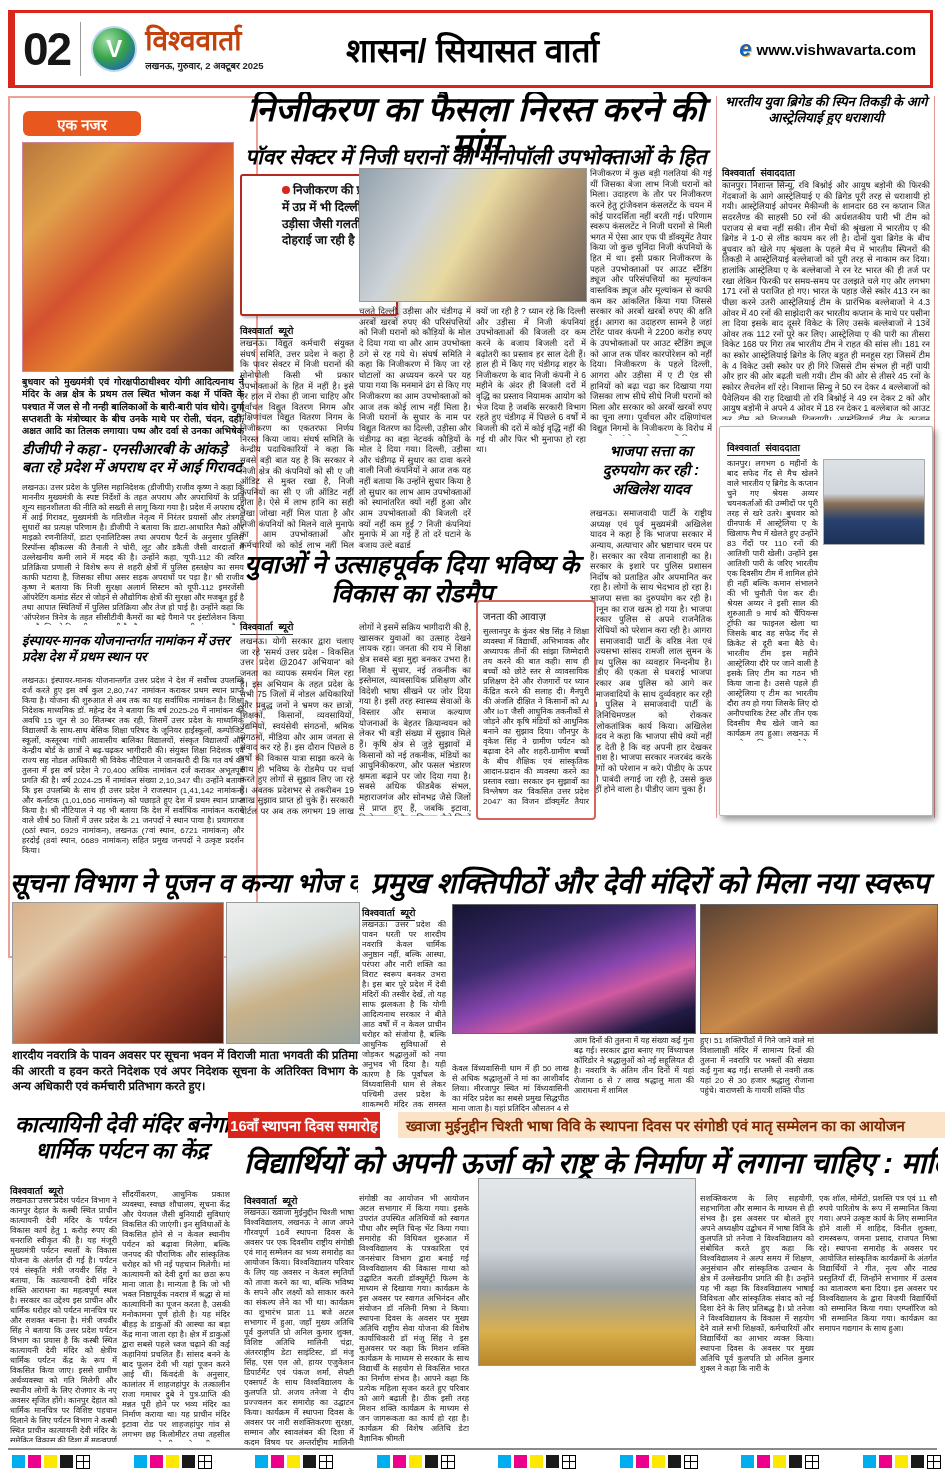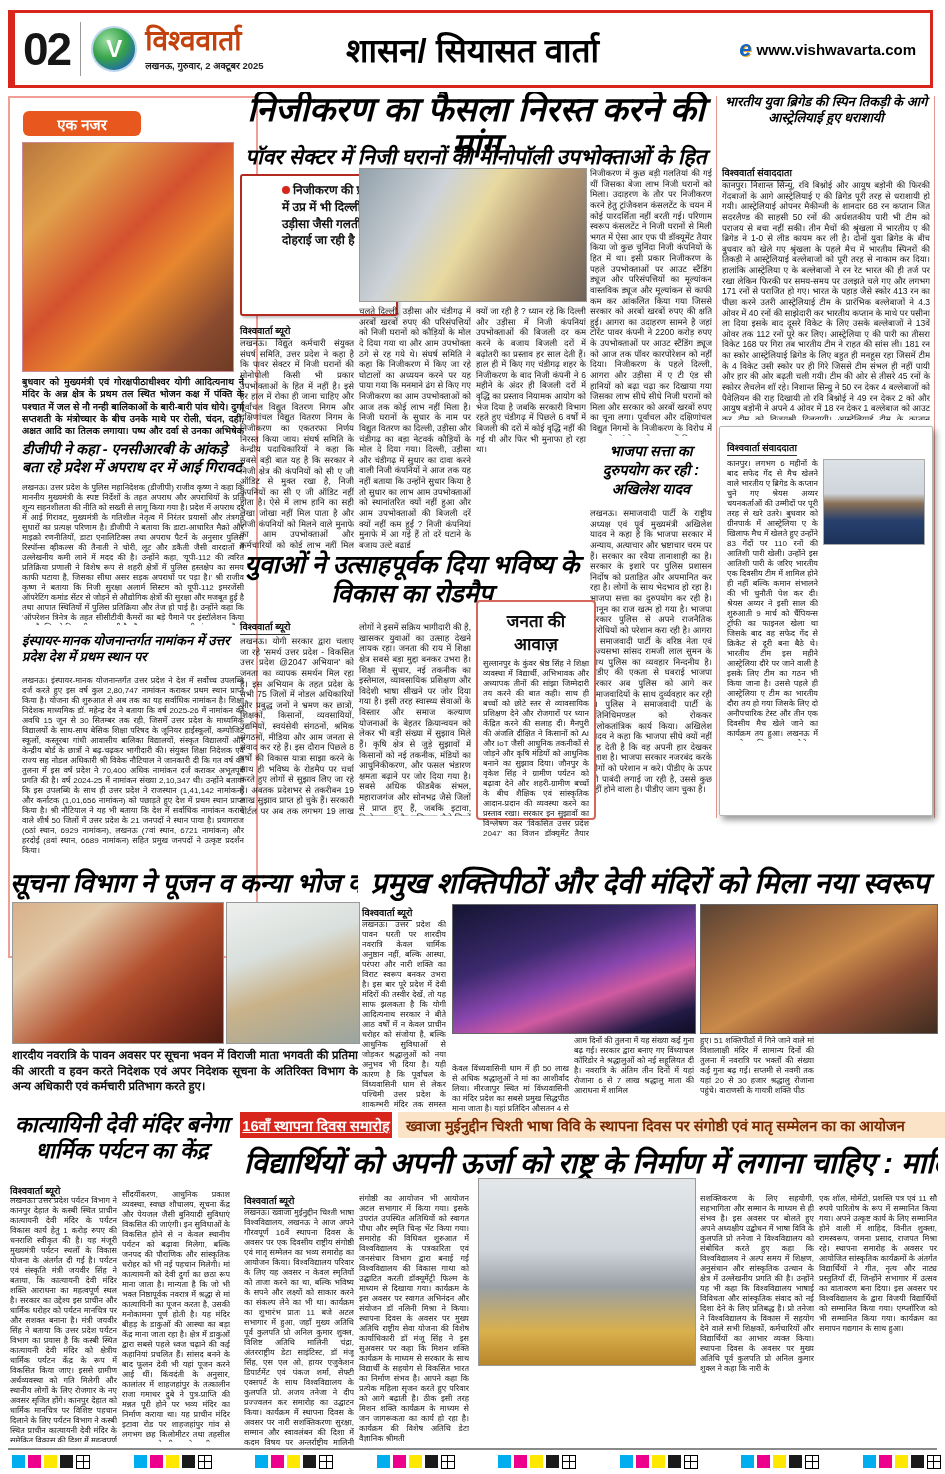--- a/index.html
+++ b/index.html
@@ -21,21 +21,21 @@
   .section-title{position:absolute;left:50%;transform:translateX(-50%);
                  font-size:33px;font-weight:900;color:#000;white-space:nowrap;}
   .website{margin-left:auto;padding-right:14px;font-weight:bold;font-size:15px;
            display:flex;align-items:center;gap:5px;color:#000;}
   .e-icon{color:#1565c0;font-size:22px;font-weight:900;font-style:italic;
           text-shadow:1px 1px 0 #f5a623;line-height:1;}
   
   .body-text{font-size:8px;line-height:1.25;text-align:justify;overflow:hidden;color:#161616;}
   .headline{font-weight:900;color:#000;overflow:hidden;font-style:italic;}
   .byline{font-weight:bold;font-size:9.5px;border-bottom:1px solid #333;
-          display:inline-block;padding-bottom:1px;color:#111;}
+          display:inline-block;padding-bottom:1px;color:#111;font-family:Liberation Mono, monospace;}
   .caption{font-weight:bold;overflow:hidden;color:#111;}
   .photo{overflow:hidden;}
   .vrule{width:1px;background:#e5968e;}
   
   .left-rail{left:8px;top:96px;width:222px;height:834px;border:2px solid #ef9f96;padding:12px;background:#fff;}
   .ek-badge{width:118px;height:25px;background:var(--badge_orange);border-radius:6px;
             color:#fff;font-weight:bold;font-size:15px;display:flex;align-items:center;
             justify-content:center;margin:1px 0 6px 1px;}
   .ph-ritual{width:210px;height:228px;border:1px solid #c89;
      background:linear-gradient(135deg,#b9773d 0%,#e0a14b 22%,#d4512e 45%,#e8872f 62%,#8a4a2f 85%,#6e3a24 100%);}
@@ -45,21 +45,21 @@
   .ph-havan{background:linear-gradient(140deg,#d8b08a 0%,#e2c9a8 25%,#b3502e 55%,#7e2e1c 80%,#4f1d12 100%);}
   .ph-bhoj{background:linear-gradient(160deg,#eef0ee 0%,#d9dfdc 35%,#c9b289 60%,#9aa5a0 100%);}
   .ph-temple{background:linear-gradient(160deg,#141432 0%,#3c2a6e 35%,#8a46ae 55%,#d05aa0 68%,#221a44 88%,#0e0c24 100%);}
   .ph-crowd{background:linear-gradient(150deg,#5a4334 0%,#a06a3f 30%,#c98a4a 50%,#8f4f35 70%,#3f2c20 100%);}
   .ph-conf{background:linear-gradient(180deg,#e3e7ea 0%,#cfd5da 38%,#9aa0a5 58%,#d9b04c 82%,#b8862a 100%);}
   
   .pullquote{border:2px solid #b52a20;border-radius:3px;padding:6px;font-size:12px;
              font-weight:bold;line-height:1.4;background:#fff;box-shadow:2px 2px 3px rgba(0,0,0,.25);}
   .dot{display:inline-block;width:8px;height:8px;border-radius:50%;background:var(--accent_red);margin-right:3px;}
   .janta-box{border:2px solid #d4665c;border-radius:4px;padding:5px;background:#fff;}
-  .janta-title{font-size:17px;font-weight:700;text-align:center;margin:2px 0 4px 0;}
+  .janta-title{font-size:10px;font-weight:400;text-align:left;margin:2px 0 4px 0;}
   .cricket-box{border:1px solid #b5b5b5;background:#fff;padding:7px;
                box-shadow:3px 4px 6px rgba(0,0,0,.4);border-radius:2px;}
   .badge-red{background:var(--accent_red);color:#fff;font-weight:bold;font-size:14.5px;
              display:flex;align-items:center;justify-content:center;}
   .strip{background:var(--strip_bg);color:var(--strip_text);font-weight:bold;font-size:14.5px;
          display:flex;align-items:center;padding-left:8px;}
   
   .foot-rule{background:#8a8a8a;}
   .cmyk-row{display:flex;justify-content:space-between;align-items:center;padding:0 4px;}
   .cmyk-group{display:flex;gap:3px;}
@@ -163,21 +163,21 @@
   <div class="abs body-text" style="left:574px;top:1036px;width:120px;height:76px;">आम दिनों की तुलना में यह संख्या कई गुना बढ़ गई। सरकार द्वारा बनाए गए विंध्याचल कॉरिडोर ने श्रद्धालुओं को नई सहूलियत दी है। नवरात्रि के अंतिम तीन दिनों में यहां रोजाना 6 से 7 लाख श्रद्धालु माता की आराधना में शामिल</div>
   <div class="abs body-text" style="left:700px;top:1036px;width:114px;height:76px;">हुए। 51 शक्तिपीठों में गिने जाने वाले मां विशालाक्षी मंदिर में सामान्य दिनों की तुलना में नवरात्रि पर भक्तों की संख्या कई गुना बढ़ गई। सप्तमी से नवमी तक यहां 20 से 30 हजार श्रद्धालु रोजाना पहुंचे। वाराणसी के गायत्री शक्ति पीठ</div>
 
   <div class="abs headline" style="left:10px;top:1112px;width:224px;font-size:22px;line-height:1.2;text-align:center;">कात्यायिनी देवी मंदिर बनेगा धार्मिक पर्यटन का केंद्र</div>
   <div class="abs" style="left:10px;top:1180px;">
     <span class="byline">विश्ववार्ता ब्यूरो</span>
   </div>
   <div class="abs body-text" style="left:10px;top:1196px;width:107px;height:246px;">लखनऊ। उत्तर प्रदेश पर्यटन विभाग ने कानपुर देहात के कस्बी स्थित प्राचीन कात्यायनी देवी मंदिर के पर्यटन विकास कार्य हेतु 1 करोड़ रुपए की धनराशि स्वीकृत की है। यह मंजूरी मुख्यमंत्री पर्यटन स्थलों के विकास योजना के अंतर्गत दी गई है। पर्यटन एवं संस्कृति मंत्री जयवीर सिंह ने बताया, कि कात्यायनी देवी मंदिर शक्ति आराधना का महत्वपूर्ण स्थल है। सरकार का उद्देश्य इस प्राचीन और धार्मिक धरोहर को पर्यटन मानचित्र पर और सशक्त बनाना है। मंत्री जयवीर सिंह ने बताया कि उत्तर प्रदेश पर्यटन विभाग का प्रयास है कि कस्बी स्थित कात्यायनी देवी मंदिर को क्षेत्रीय धार्मिक पर्यटन केंद्र के रूप में विकसित किया जाए। इससे ग्रामीण अर्थव्यवस्था को गति मिलेगी और स्थानीय लोगों के लिए रोजगार के नए अवसर सृजित होंगे। कानपुर देहात को धार्मिक मानचित्र पर विशिष्ट पहचान दिलाने के लिए पर्यटन विभाग ने कस्बी स्थित प्राचीन कात्यायनी देवी मंदिर के समेकित विकास की दिशा में महत्वपूर्ण पहल की है। इस परियोजना के तहत पर्यटन स्थल पर</div>
   <div class="abs body-text" style="left:122px;top:1190px;width:108px;height:252px;">सौंदर्यीकरण, आधुनिक प्रकाश व्यवस्था, स्वच्छ शौचालय, सूचना केंद्र और पेयजल जैसी बुनियादी सुविधाएं विकसित की जाएंगी। इन सुविधाओं के विकसित होने से न केवल स्थानीय पर्यटन को बढ़ावा मिलेगा, बल्कि जनपद की पौराणिक और सांस्कृतिक धरोहर को भी नई पहचान मिलेगी। मां कात्यायनी को देवी दुर्गा का छठा रूप माना जाता है। मान्यता है कि जो भी भक्त निष्ठापूर्वक नवरात्र में श्रद्धा से मां कात्यायिनी का पूजन करता है, उसकी मनोकामना पूर्ण होती है। यह मंदिर बीहड़ के डाकुओं की आस्था का बड़ा केंद्र माना जाता रहा है। क्षेत्र में डाकुओं द्वारा सबसे पहले ध्वज चढ़ाने की कई कहानियां प्रचलित हैं। सांसद बनने के बाद फूलन देवी भी यहां पूजन करने आई थीं। किंवदंती के अनुसार, कालांतर में शाहजहांपुर के तत्कालीन राजा गमाधर दुबे ने पुत्र-प्राप्ति की मन्नत पूरी होने पर भव्य मंदिर का निर्माण कराया था। यह प्राचीन मंदिर इटावा रोड पर शाहजहांपुर गांव से लगभग छह किलोमीटर तथा तहसील मुख्यालय भोगनीपुर से करीब 16 किलोमीटर की दूरी पर बीहड़ में स्थित है।</div>
 
-  <div class="abs badge-red" style="left:240px;top:1112px;width:152px;height:26px;text-decoration:underline;">16वाँ स्थापना दिवस समारोह</div>
+  <div class="abs badge-red" style="left:228px;top:1112px;width:152px;height:26px;">16वाँ स्थापना दिवस समारोह</div>
   <div class="abs strip" style="left:398px;top:1112px;width:540px;height:26px;">ख्वाजा मुईनुद्दीन चिश्ती भाषा विवि के स्थापना दिवस पर संगोष्ठी एवं मातृ सम्मेलन का का आयोजन</div>
   <div class="abs headline" style="left:244px;top:1142px;width:694px;font-size:29px;text-align:center;white-space:nowrap;">विद्यार्थियों को अपनी ऊर्जा को राष्ट्र के निर्माण में लगाना चाहिए : मालिनी</div>
   <div class="abs" style="left:244px;top:1190px;">
     <span class="byline">विश्ववार्ता ब्यूरो</span>
   </div>
   <div class="abs body-text" style="left:244px;top:1208px;width:110px;height:238px;">लखनऊ। ख्वाजा मुईनुद्दीन चिश्ती भाषा विश्वविद्यालय, लखनऊ ने आज अपने गौरवपूर्ण 16वें स्थापना दिवस के अवसर पर एक दिवसीय राष्ट्रीय संगोष्ठी एवं मातृ सम्मेलन का भव्य समारोह का आयोजन किया। विश्वविद्यालय परिवार के लिए यह अवसर न केवल स्मृतियों को ताजा करने का था, बल्कि भविष्य के सपने और लक्ष्यों को साकार करने का संकल्प लेने का भी था। कार्यक्रम का शुभारंभ प्रातः 11 बजे अटल सभागार में हुआ, जहाँ मुख्य अतिथि पूर्व कुलपति प्रो अनिल कुमार शुक्ल, विशिष्ट अतिथि मालिनी चंद्रा, अंतरराष्ट्रीय डेटा साइंटिस्ट, डॉ मंजू सिंह, एस एल ओ, हायर एजुकेशन डिपार्टमेंट एवं पंकज शर्मा, सेफ्टी एक्सपर्ट के साथ विश्वविद्यालय के कुलपति प्रो. अजय तनेजा ने दीप प्रज्ज्वलन कर समारोह का उद्घाटन किया। कार्यक्रम में स्थापना दिवस के अवसर पर नारी सशक्तिकरणः सुरक्षा, सम्मान और स्वावलंबन की दिशा में कदम विषय पर अन्तर्राष्ट्रीय मालिनी चंद्रा ने विद्यार्थियों से कहा कि</div>
   <div class="abs body-text" style="left:359px;top:1194px;width:110px;height:250px;">संगोष्ठी का आयोजन भी आयोजन अटल सभागार में किया गया। इसके उपरांत उपस्थित अतिथियों को स्वागत पौधा और स्मृति चिन्ह भेंट किया गया। समारोह की विधिवत शुरुआत में विश्वविद्यालय के पत्रकारिता एवं जनसंचार विभाग द्वारा बनाई गई विश्वविद्यालय की विकास गाथा को उद्घाटित करती डॉक्यूमेंट्री फिल्म के माध्यम से दिखाया गया। कार्यक्रम के इस अवसर पर स्वागत अभिनंदन और संयोजन डॉ नलिनी मिश्रा ने किया। स्थापना दिवस के अवसर पर मुख्य अतिथि राष्ट्रीय सेवा योजना की विशेष कार्याधिकारी डॉ मंजू सिंह ने इस सुअवसर पर कहा कि मिशन शक्ति कार्यक्रम के माध्यम से सरकार के साथ विद्यार्थी के सहयोग से विकसित भारत का निर्माण संभव है। आपने कहा कि प्रत्येक महिला सृजन करते हुए परिवार को आगे बढ़ाती है। ठीक इसी तरह मिशन शक्ति कार्यक्रम के माध्यम से जन जागरूकता का कार्य हो रहा है। कार्यक्रम की विशेष अतिथि डेटा वैज्ञानिक श्रीमती</div>
   <div class="abs photo ph-conf" style="left:478px;top:1178px;width:216px;height:186px;border:1px solid #999;"></div>
   <div class="abs body-text" style="left:700px;top:1194px;width:114px;height:250px;">सशक्तिकरण के लिए सहयोगी, सहभागिता और सम्मान के माध्यम से ही संभव है। इस अवसर पर बोलते हुए अपने अध्यक्षीय उद्बोधन में भाषा विवि के कुलपति प्रो तनेजा ने विश्वविद्यालय को संबोधित करते हुए कहा कि विश्वविद्यालय ने अल्प समय में शिक्षण, अनुसंधान और सांस्कृतिक उत्थान के क्षेत्र में उल्लेखनीय प्रगति की है। उन्होंने यह भी कहा कि विश्वविद्यालय भाषाई विविधता और सांस्कृतिक संवाद को नई दिशा देने के लिए प्रतिबद्ध है। प्रो तनेजा ने विश्वविद्यालय के विकास में सहयोग देने वाले सभी शिक्षकों, कर्मचारियों और विद्यार्थियों का आभार व्यक्त किया। स्थापना दिवस के अवसर पर मुख्य अतिथि पूर्व कुलपति प्रो अनिल कुमार शुक्ल ने कहा कि नारी के</div>
   <div class="abs body-text" style="left:819px;top:1194px;width:118px;height:250px;">एक शॉल, मोमेंटो, प्रशस्ति पत्र एवं 11 सौ रुपये पारितोष के रूप में सम्मानित किया गया। अपने उत्कृष्ट कार्य के लिए सम्मानित होने वाली में शाहिद, विनीत शुक्ला, रामस्वरूप, जमना प्रसाद, राजपत मिश्रा रहे। स्थापना समारोह के अवसर पर आयोजित सांस्कृतिक कार्यक्रमों के अंतर्गत विद्यार्थियों ने गीत, नृत्य और नाट्य प्रस्तुतियाँ दीं, जिन्होंने सभागार में उत्सव का वातावरण बना दिया। इस अवसर पर विश्वविद्यालय के द्वारा विजयी विद्यार्थियों को सम्मानित किया गया। एम्प्लॉरिज को भी सम्मानित किया गया। कार्यक्रम का समापन गद्यगान के साथ हुआ।</div>

